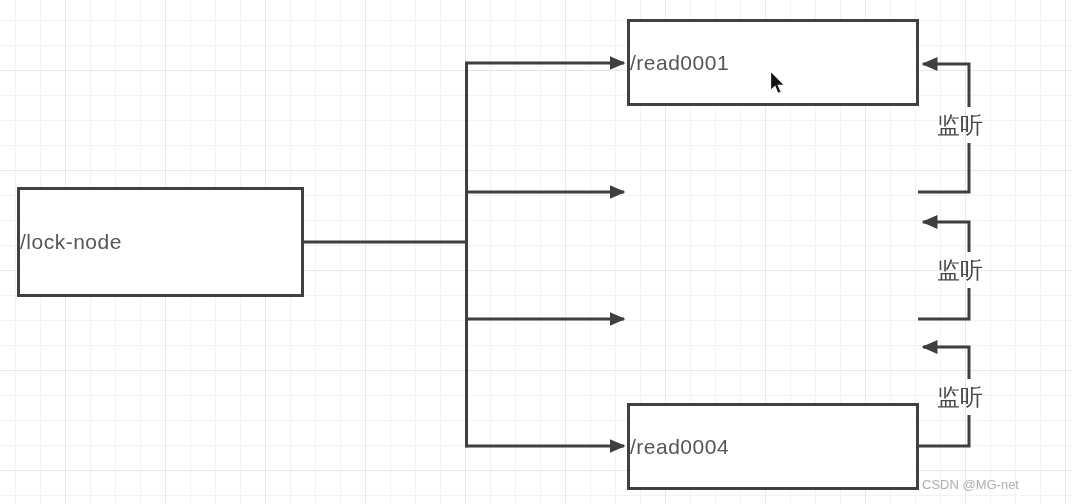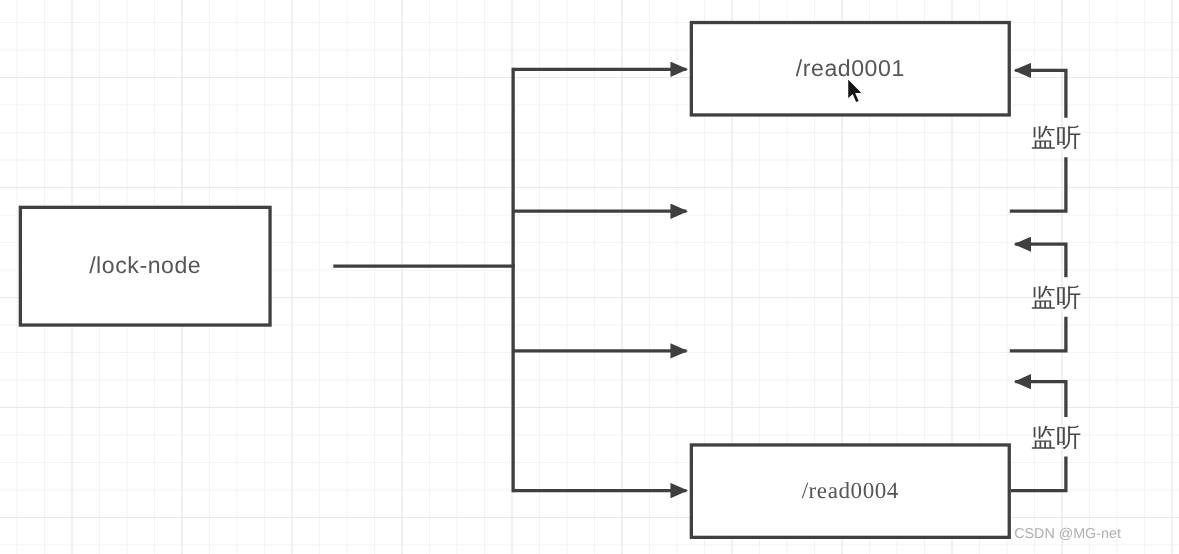--- a/index.html
+++ b/index.html
@@ -19,31 +19,30 @@
     background-position: 65px 0, 0 70px, 15px 0, 0 20px;
   }
   #connector-svg { position: absolute; left: 0; top: 0; }
   .node {
     position: absolute;
     box-sizing: border-box;
     background: #ffffff;
     border: 3px solid #404040;
     display: flex;
     align-items: center;
-    justify-content: center;
     font-size: 21px;
     color: #565656;
     letter-spacing: 0.5px;
   }
-  #node-lock  { left: 17px;  top: 187px; width: 230px; height: 110px; }
+  #node-lock  { left: 17px;  top: 187px; width: 287px; height: 110px; }
   .child-node { left: 627px; width: 292px; height: 87px; }
   #node-c0 { top: 19px;  }
   #node-c1 { top: 149px; }
   #node-c2 { top: 275px; }
-  #node-c3 { top: 403px; font-family: Liberation Serif, serif; }
+  #node-c3 { top: 403px; }
   .watch-label {
     position: absolute;
     left: 937px;
     width: 64px;
     font-size: 23px;
     line-height: 30px;
     color: #474747;
   }
   #watch-0 { top: 110px; }
   #watch-1 { top: 255px; }

